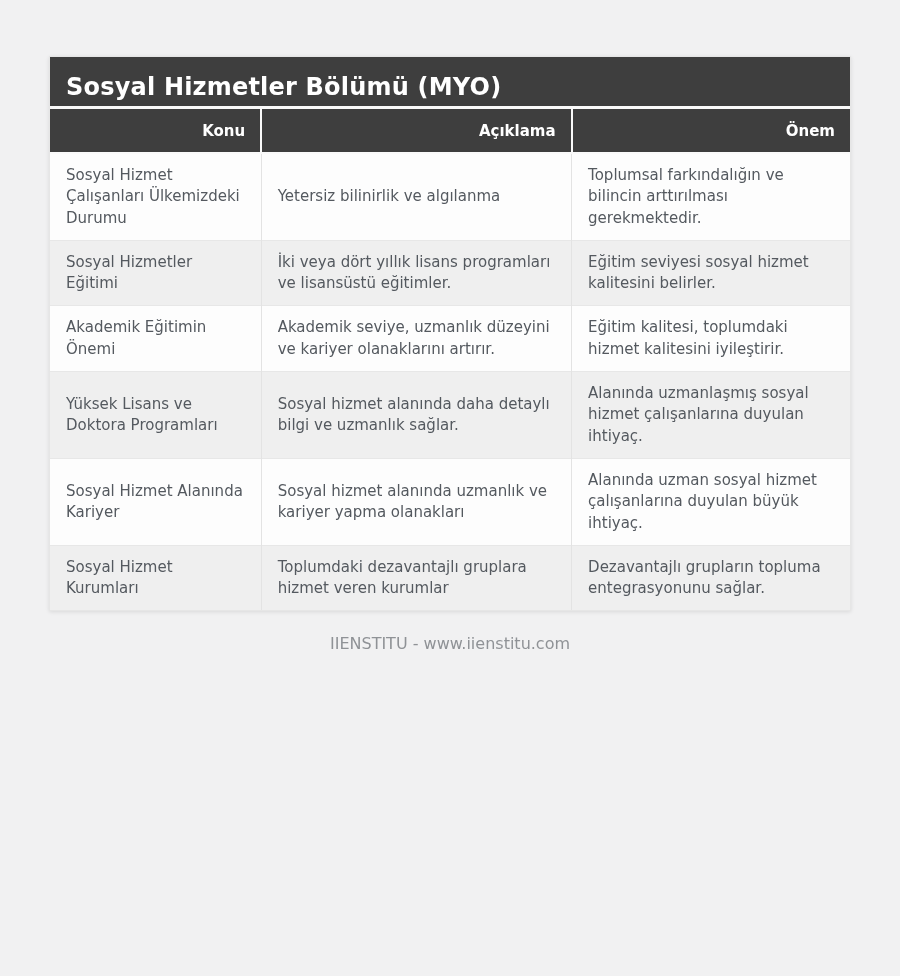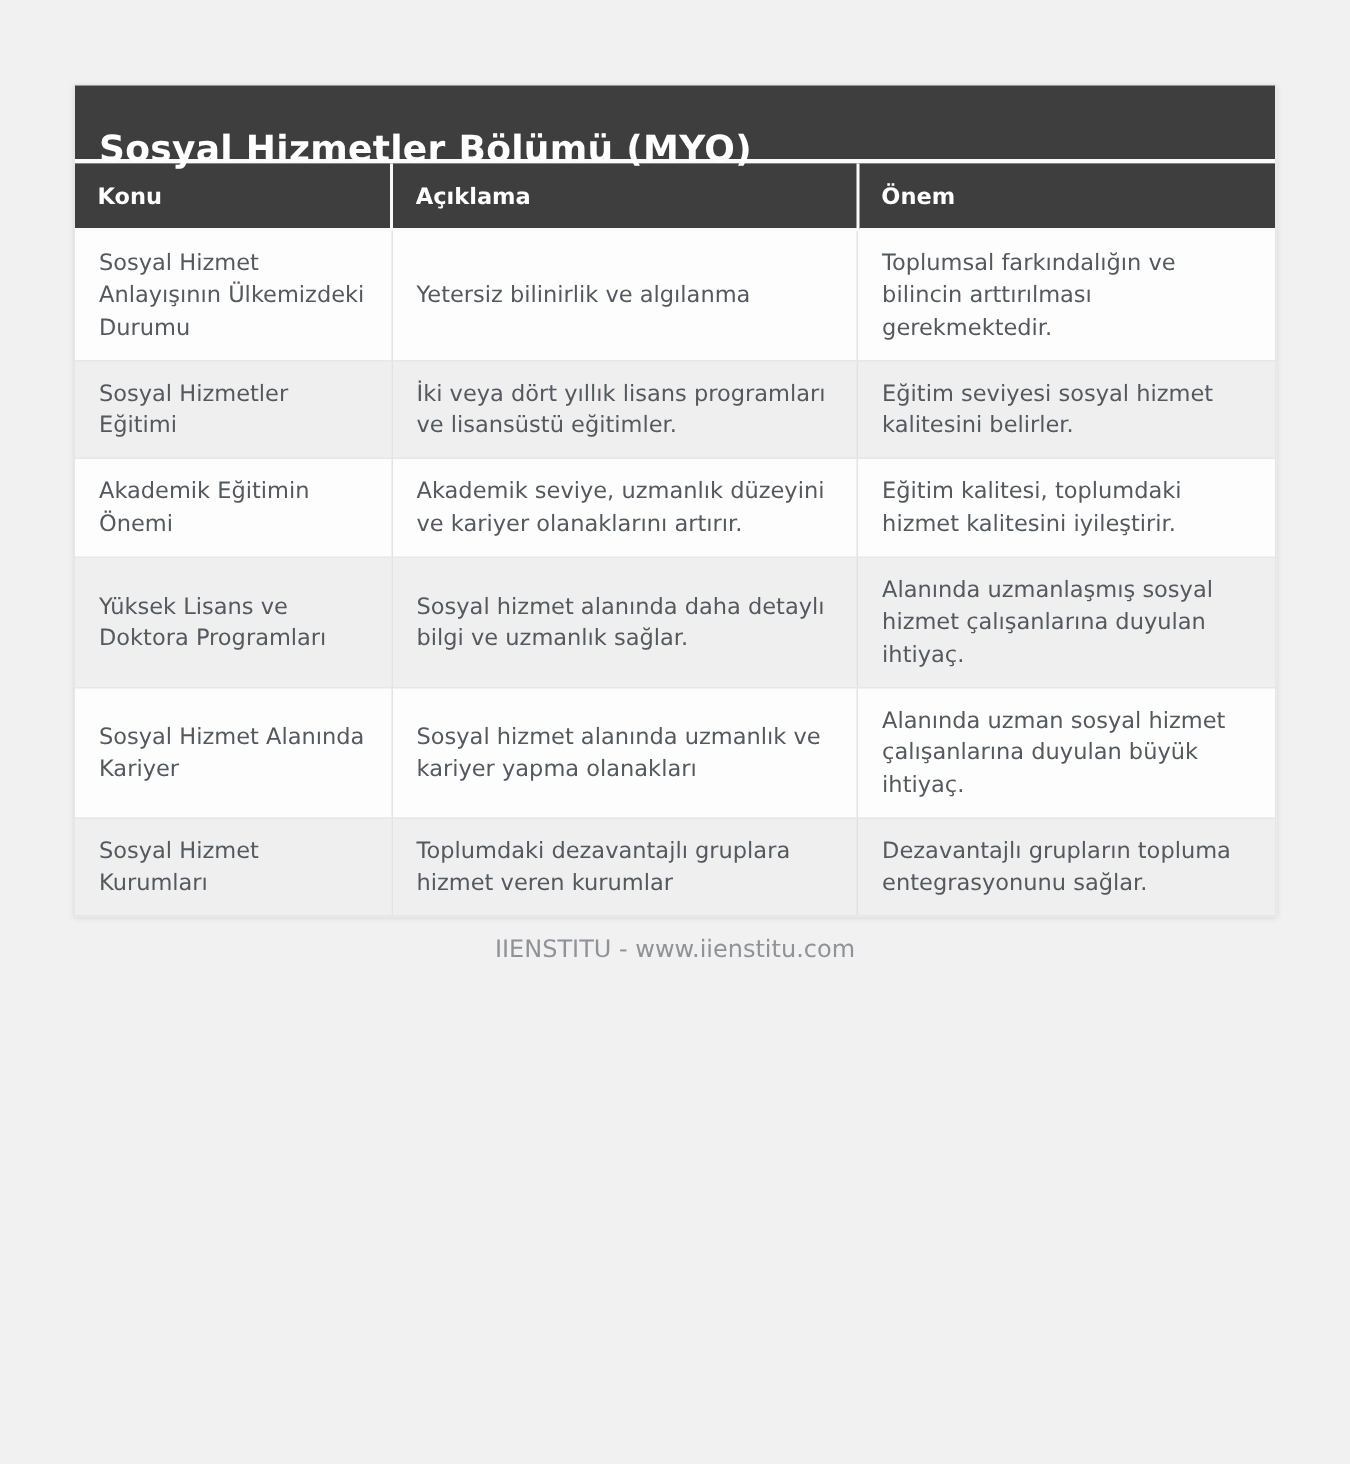--- a/index.html
+++ b/index.html
@@ -29,35 +29,35 @@
     box-shadow:0 1px 4px rgba(0,0,0,0.10);
     border:1px solid #e6e6e6;
   }
   .title-bar{
     background:var(--header-bg);
     color:var(--header-text);
     font-size:24px;
     font-weight:bold;
     height:52px;
     line-height:52px;
-    padding:16px 16px;
+    padding:4px 16px;
     border-bottom:3px solid #fafafa;
     letter-spacing:0.2px;
   }
   table{
     width:100%;
     border-collapse:collapse;
     table-layout:fixed;
   }
   thead th{
     background:var(--header-bg);
     color:var(--header-text);
     font-size:15px;
     font-weight:bold;
-    text-align:left;
+    text-align:right;
     height:44px;
     padding:0 15px;
     border-bottom:2px solid #fafafa;
   }
   thead th + th{border-left:2px solid #fafafa;}
   th.col-konu{width:26.4%;}
   th.col-aciklama{width:38.8%;}
   th.col-onem{width:34.8%;}
   tbody td{
     font-size:15px;
@@ -65,21 +65,21 @@
     color:var(--body-text);
     padding:11px 16px;
     vertical-align:middle;
     background:var(--row-bg);
     border-top:1px solid #e7e7e7;
   }
   tbody td + td{border-left:1px solid var(--divider);}
   tbody tr:nth-child(even) td{background:var(--row-alt-bg);}
   tbody tr:first-child td{border-top:none;}
   .footer{
-    margin-top:12px;
+    margin-top:23px;
     text-align:center;
     font-size:16px;
     color:var(--footer-text);
   }
 </style>
 </head>
 <body>
 
 <div class="page">
   <div class="card">
@@ -87,21 +87,21 @@
     <table>
       <thead>
         <tr>
           <th class="col-konu">Konu</th>
           <th class="col-aciklama">Açıklama</th>
           <th class="col-onem">Önem</th>
         </tr>
       </thead>
       <tbody>
         <tr>
-          <td>Sosyal Hizmet Anlayışının Ülkemizdeki Durumu</td>
+          <td>Sosyal Hizmet Çalışanları Ülkemizdeki Durumu</td>
           <td>Yetersiz bilinirlik ve algılanma</td>
           <td>Toplumsal farkındalığın ve bilincin arttırılması gerekmektedir.</td>
         </tr>
         <tr>
           <td>Sosyal Hizmetler Eğitimi</td>
           <td>İki veya dört yıllık lisans programları ve lisansüstü eğitimler.</td>
           <td>Eğitim seviyesi sosyal hizmet kalitesini belirler.</td>
         </tr>
         <tr>
           <td>Akademik Eğitimin Önemi</td>

